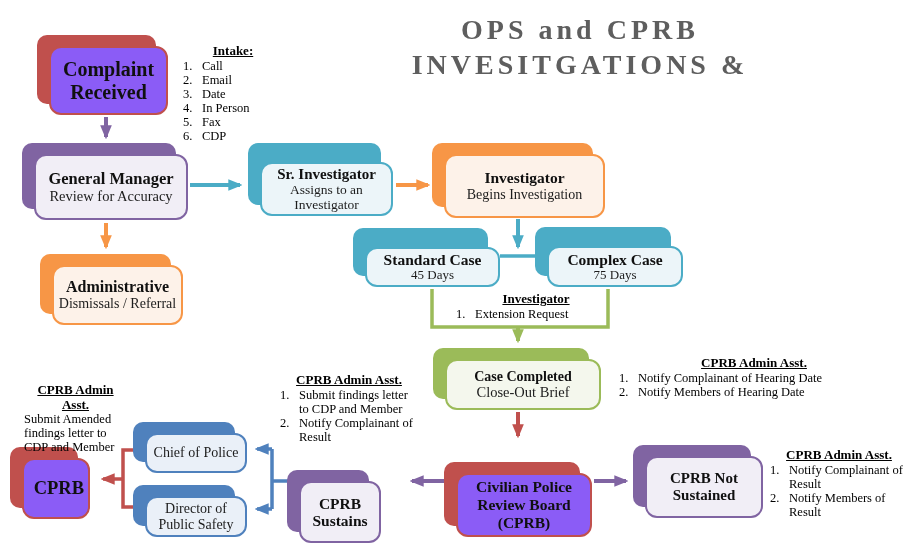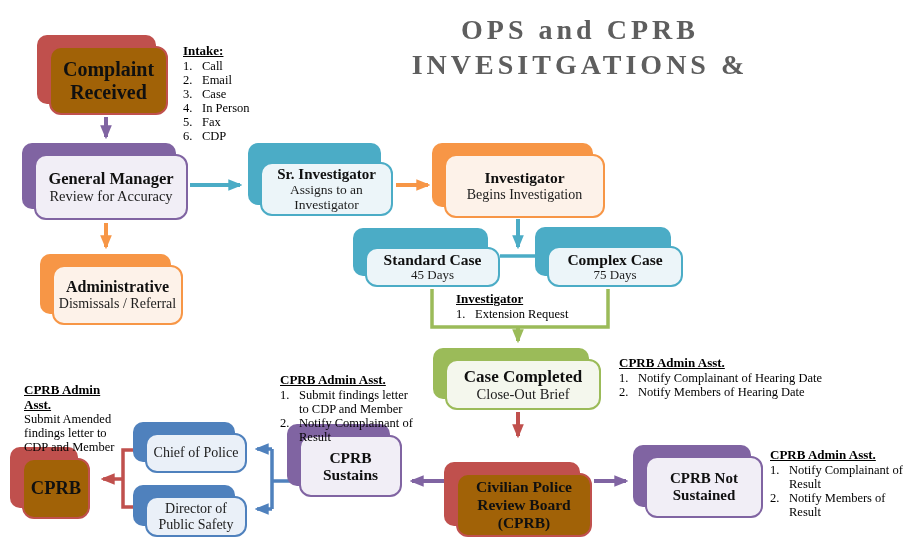--- a/index.html
+++ b/index.html
@@ -17,28 +17,28 @@
   .node .shadow{position:absolute;left:0;top:0;right:12px;bottom:11px;border-radius:10px;}
   .node .face{
     position:absolute;left:12px;top:11px;right:0;bottom:0;border-radius:12px;
     border:2.5px solid #000;background:#fff;box-sizing:border-box;
     display:flex;flex-direction:column;align-items:center;justify-content:center;
     text-align:center;line-height:1.12;padding:2px 4px;
   }
   .node-title{font-weight:bold;color:#101010;}
   .node-sub{color:#1c1c1c;}
   .nowrap{white-space:nowrap;}
-  .red    .shadow{background:#C0504D;} .red    .face{border-color:#C0504D;background:#a16207;}
+  .red    .shadow{background:#C0504D;} .red    .face{border-color:#C0504D;background:#8b5cf6;align-items:flex-end;}
   .purple .shadow{background:#8064A2;} .purple .face{border-color:#8064A2;background:#F1EEF6;}
   .teal   .shadow{background:#4BACC6;} .teal   .face{border-color:#4BACC6;background:#ECF5F9;margin-top:8px;}
   .orange .shadow{background:#F79646;} .orange .face{border-color:#F79646;background:#FDF2E9;}
   .green  .shadow{background:#9BBB59;} .green  .face{border-color:#9BBB59;background:#F4F7ED;}
   .blue   .shadow{background:#4F81BD;} .blue   .face{border-color:#4F81BD;background:#EAF0F8;}
   .note{position:absolute;z-index:2;color:#000;font-size:12.5px;line-height:1.12;}
-  .note-heading{font-weight:bold;text-decoration:underline;font-size:13px;}
+  .note-heading{font-weight:bold;text-decoration:underline;font-size:13px;text-align:center;}
   .note-item{display:flex;}
   .note-num{flex:0 0 19px;}
   .note-text{flex:1;}
 </style>
 </head>
 <body>
 
 <div class="canvas">
 
   <svg class="connectors" width="912" height="543" viewBox="0 0 912 543">
@@ -137,33 +137,33 @@
     <div class="shadow"></div>
     <div class="face">
       <div class="node-title nowrap" style="font-size:15.5px">Complex Case</div>
       <div class="node-sub nowrap" style="font-size:13px">75 Days</div>
     </div>
   </div>
 
   <div class="node green" style="left:433px;top:348px;width:168px;height:62px">
     <div class="shadow"></div>
     <div class="face">
-      <div class="node-title nowrap" style="font-size:17px">Case Completed</div>
+      <div class="node-title nowrap" style="font-size:14px">Case Completed</div>
       <div class="node-sub nowrap" style="font-size:14.5px">Close-Out Brief</div>
     </div>
   </div>
 
   <div class="node red" style="left:444px;top:462px;width:148px;height:75px">
     <div class="shadow"></div>
     <div class="face">
       <div class="node-title" style="font-size:15.5px;line-height:1.15">Civilian Police Review Board (CPRB)</div>
     </div>
   </div>
 
-  <div class="node purple" style="left:287px;top:424px;width:115px;height:73px">
+  <div class="node purple" style="left:287px;top:470px;width:94px;height:73px">
     <div class="shadow"></div>
     <div class="face">
       <div class="node-title" style="font-size:15.5px;max-width:70px">CPRB Sustains</div>
     </div>
   </div>
 
   <div class="node purple" style="left:633px;top:445px;width:130px;height:73px">
     <div class="shadow"></div>
     <div class="face">
       <div class="node-title" style="font-size:15px;max-width:82px">CPRB Not Sustained</div>
@@ -196,21 +196,21 @@
     <div class="note-item">
         <span class="note-num">1.</span>
         <span class="note-text">Call</span>
       </div>
     <div class="note-item">
         <span class="note-num">2.</span>
         <span class="note-text">Email</span>
       </div>
     <div class="note-item">
         <span class="note-num">3.</span>
-        <span class="note-text">Case</span>
+        <span class="note-text">Date</span>
       </div>
     <div class="note-item">
         <span class="note-num">4.</span>
         <span class="note-text">In Person</span>
       </div>
     <div class="note-item">
         <span class="note-num">5.</span>
         <span class="note-text">Fax</span>
       </div>
     <div class="note-item">

